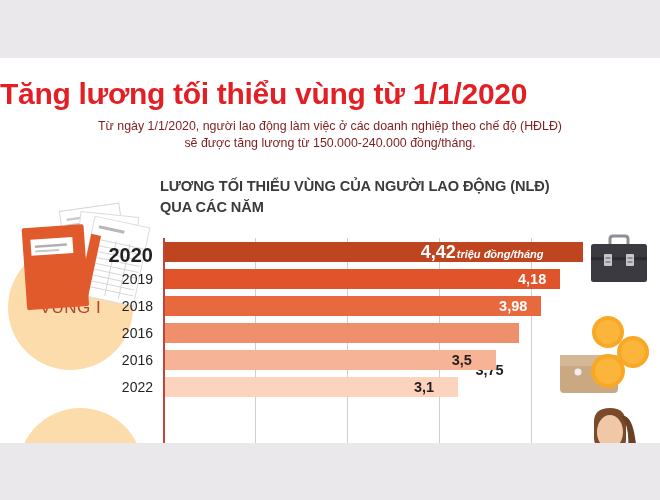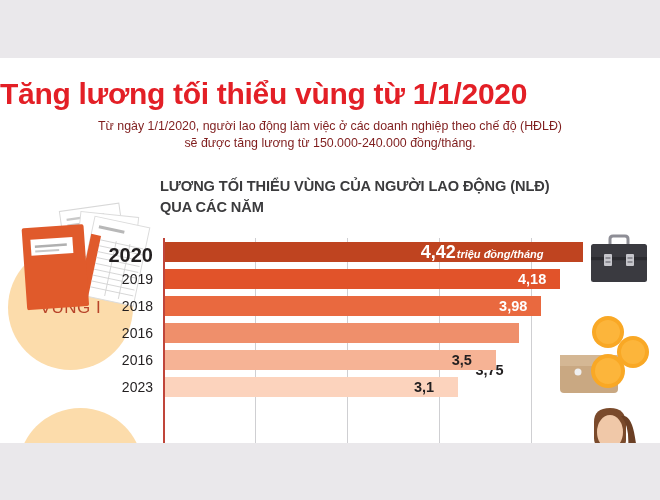--- a/index.html
+++ b/index.html
@@ -222,19 +222,19 @@
         <div class="barval inside" style="top: 33px; left: 355.01px;"><span>4,18</span></div>
         <div class="rowlabel" style="left: -70px; top: 60px; text-align: right;">2018</div>
         <div class="bar" style="left: 2px; top: 58px; width: 376.11px; height: 20px; background: rgb(233, 105, 63);"></div>
         <div class="barval inside" style="top: 60px; left: 336.11px;"><span>3,98</span></div>
         <div class="rowlabel" style="left: -70px; top: 87px;">2016</div>
         <div class="bar" style="left: 2px; top: 85px; width: 354.375px; height: 20px; background: rgb(239, 143, 107);"></div>
         <div class="barval outside" style="top: 87px; left: 312.375px; margin-top: 37px;"><span>3,75</span></div>
         <div class="rowlabel" style="left: -70px; top: 114px;">2016</div>
         <div class="bar" style="left: 2px; top: 112px; width: 330.75px; height: 20px; background: rgb(246, 179, 149);"></div>
         <div class="barval outside" style="top: 114px; left: 288.75px;"><span>3,5</span></div>
-        <div class="rowlabel" style="left: -70px; top: 141px;">2023</div>
+        <div class="rowlabel" style="left: -70px; top: 141px;">2022</div>
         <div class="bar" style="left: 2px; top: 139px; width: 292.95px; height: 20px; background: rgb(252, 211, 189);"></div>
         <div class="barval outside" style="top: 141px; left: 250.95px;"><span>3,1</span></div>
       </div>
 
   </div>
 </div>
 
 </body></html>

